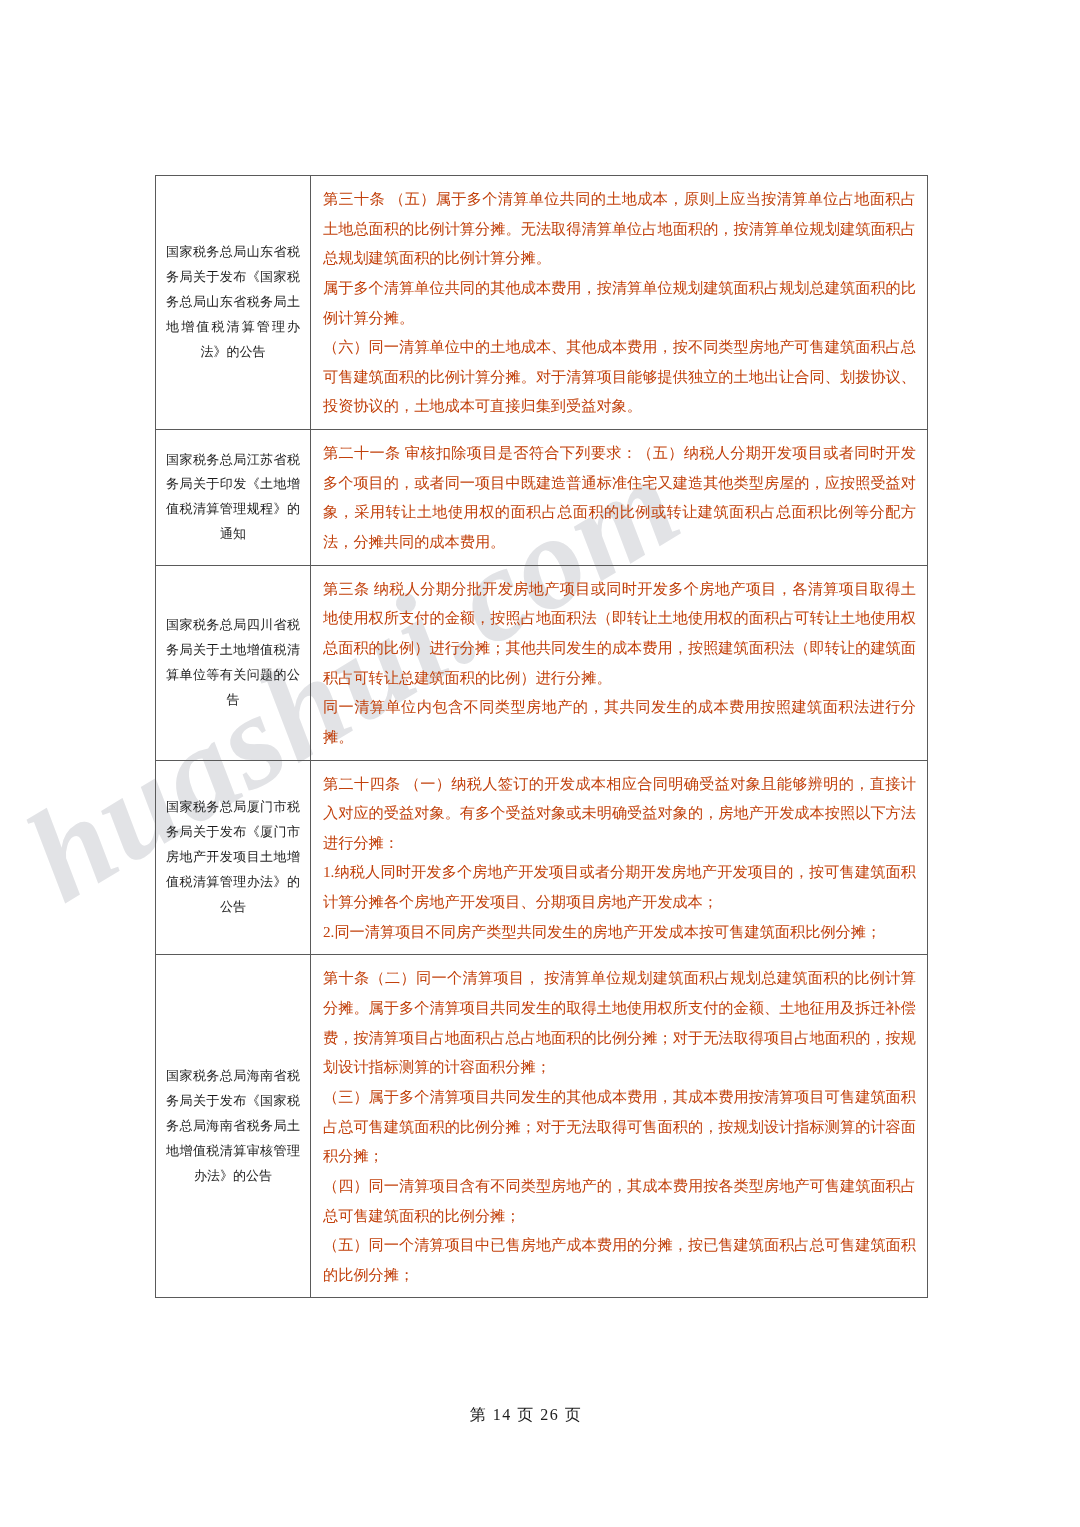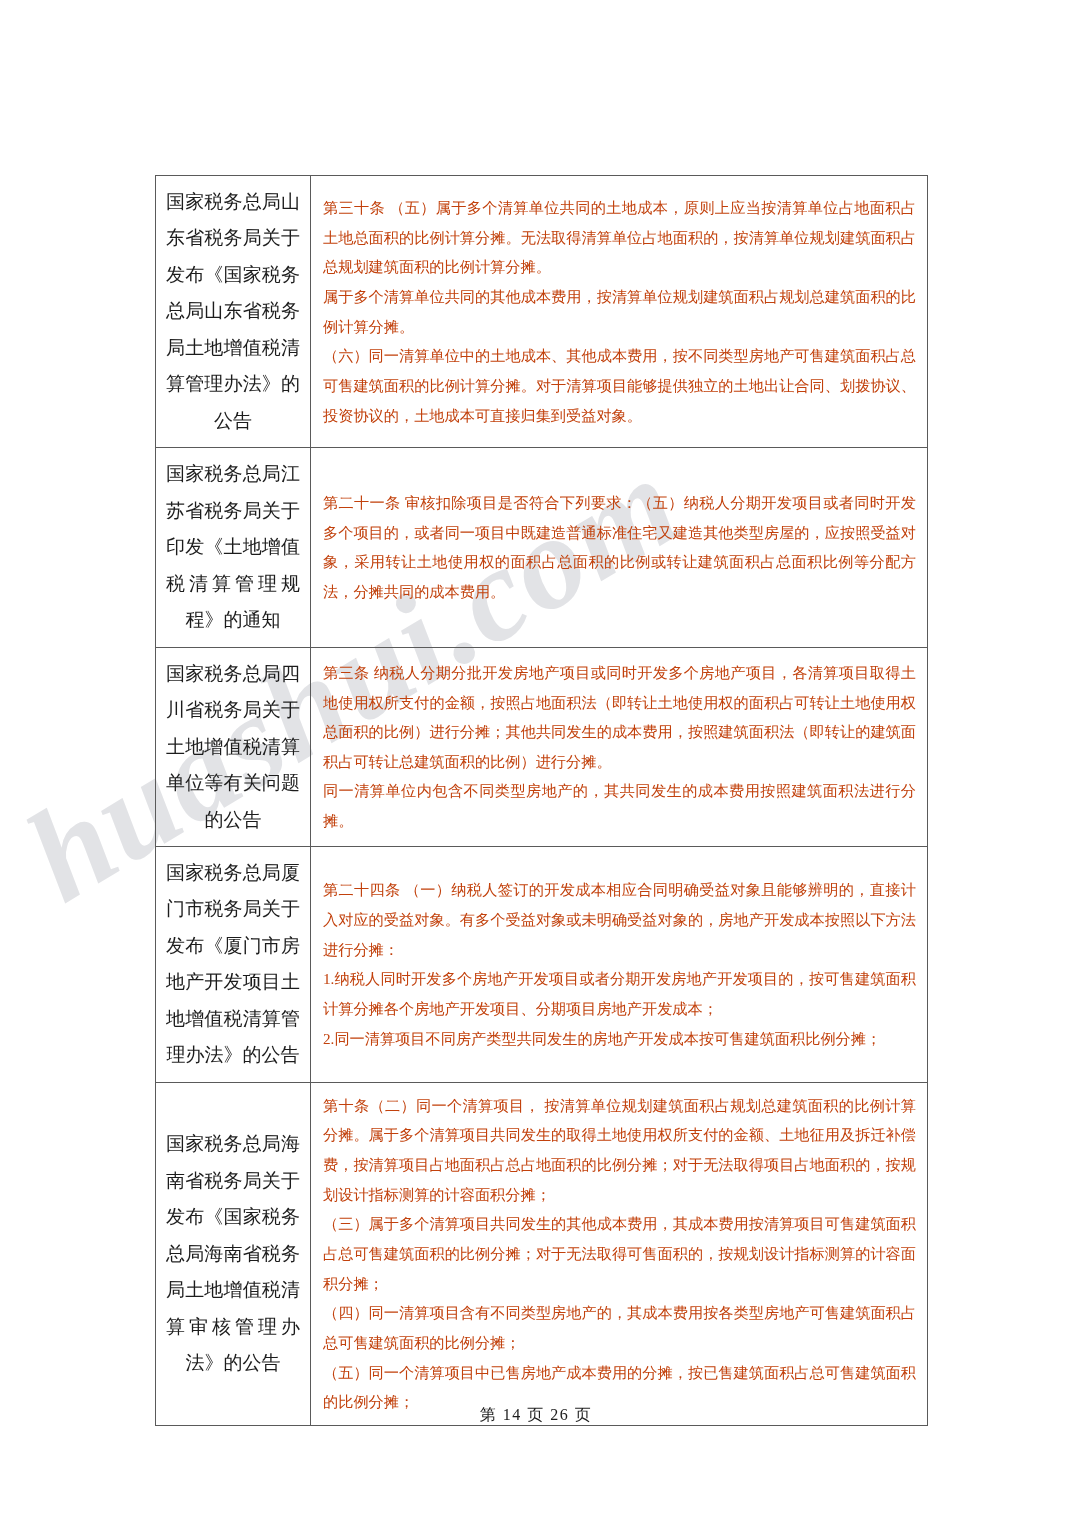--- a/index.html
+++ b/index.html
@@ -62,21 +62,21 @@
 
   .col-source {
     width: 155px;
   }
   .col-content {
     width: 617px;
   }
 
   .source-cell-inner {
     padding: 8px 10px 8px 10px;
-    font-size: 19px;
+    font-size: 13px;
     line-height: 1.92;
     text-align: justify;
     text-align-last: center;
     text-justify: inter-character;
     color: #1c1c1c;
     font-family: Liberation Serif, serif;
   }
 
   .content-cell-inner {
     padding: 8px 11px 8px 12px;
@@ -87,21 +87,21 @@
     color: #c2410c;
   }
   .content-cell-inner p {
     margin: 0;
     text-indent: 0;
   }
 
   
   .page-footer {
     position: absolute;
-    left: 10px;
+    left: 0;
     top: 1405px;
     width: 1052px;
     z-index: 3;
     text-align: center;
     font-size: 16px;
     letter-spacing: 1.5px;
     color: #1c1c1c;
   }
 </style>
 </head>

